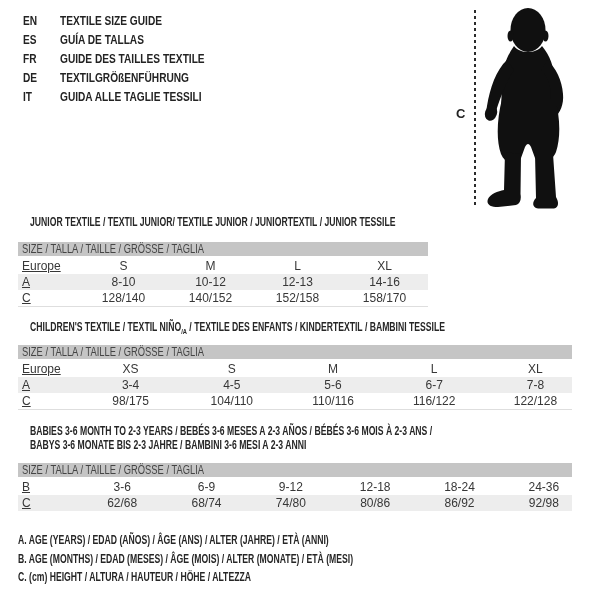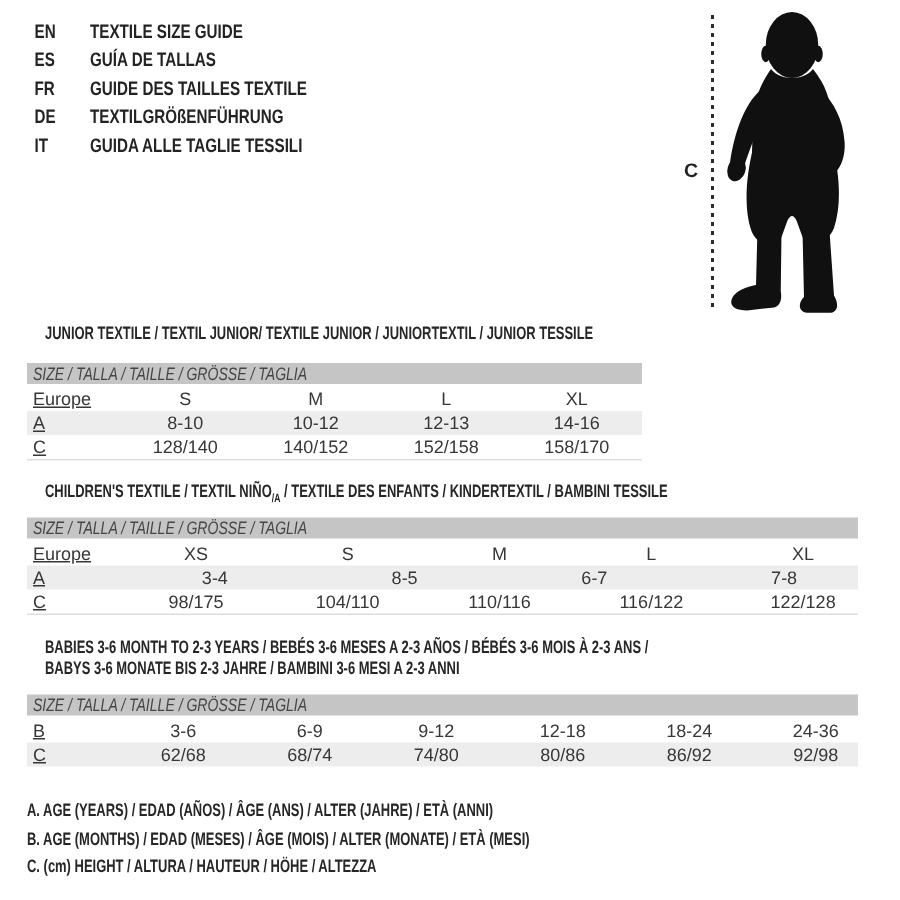--- a/index.html
+++ b/index.html
@@ -25,21 +25,21 @@
   .tbl-title{position:absolute;left:30px;font-size:12px;font-weight:bold;color:#262626;line-height:14px;}
   .t1-title{top:215px;} .t2-title{top:320px;} .t3-title{top:424px;}
   sub.small{font-size:8px;}
 
   
   .tbl{position:absolute;left:18px;font-size:12px;color:#373737;}
   .t1{top:242px;width:410px;border-bottom:1px solid #dedede;}
   .t2{top:345px;width:568px;border-bottom:1px solid #dedede;}
   .t3{top:463px;width:568px;}
   .t-head{height:14px;background:#c5c5c5;margin-bottom:2px;display:flex;align-items:center;
-          padding-left:4px;box-sizing:border-box;color:#454545;font-size:12px;font-style:italic;}
+          padding-left:4px;box-sizing:border-box;color:#454545;font-size:12px;}
   .t-row{display:flex;height:16px;line-height:16px;}
   .t-row.striped{background:#ededed;}
   .t-row .lbl{width:62px;padding-left:4px;box-sizing:border-box;text-align:left;text-decoration:underline;}
   .t-row .c{flex:1;text-align:center;}
 
   
   .footnotes{position:absolute;left:18px;top:531px;font-size:12px;font-weight:bold;color:#262626;line-height:18.5px;}
 </style>
 </head>
 <body>
@@ -117,21 +117,22 @@
       <span class="lbl">Europe</span>
       <span class="c">XS</span>
       <span class="c">S</span>
       <span class="c">M</span>
       <span class="c">L</span>
       <span class="c">XL</span>
     </div>
     <div class="t-row striped">
       <span class="lbl">A</span>
       <span class="c">3-4</span>
-      <span class="c">8-5</span>
+      <span class="c">4-5</span>
+      <span class="c">5-6</span>
       <span class="c">6-7</span>
       <span class="c">7-8</span>
     </div>
     <div class="t-row">
       <span class="lbl">C</span>
       <span class="c">98/175</span>
       <span class="c">104/110</span>
       <span class="c">110/116</span>
       <span class="c">116/122</span>
       <span class="c">122/128</span>

